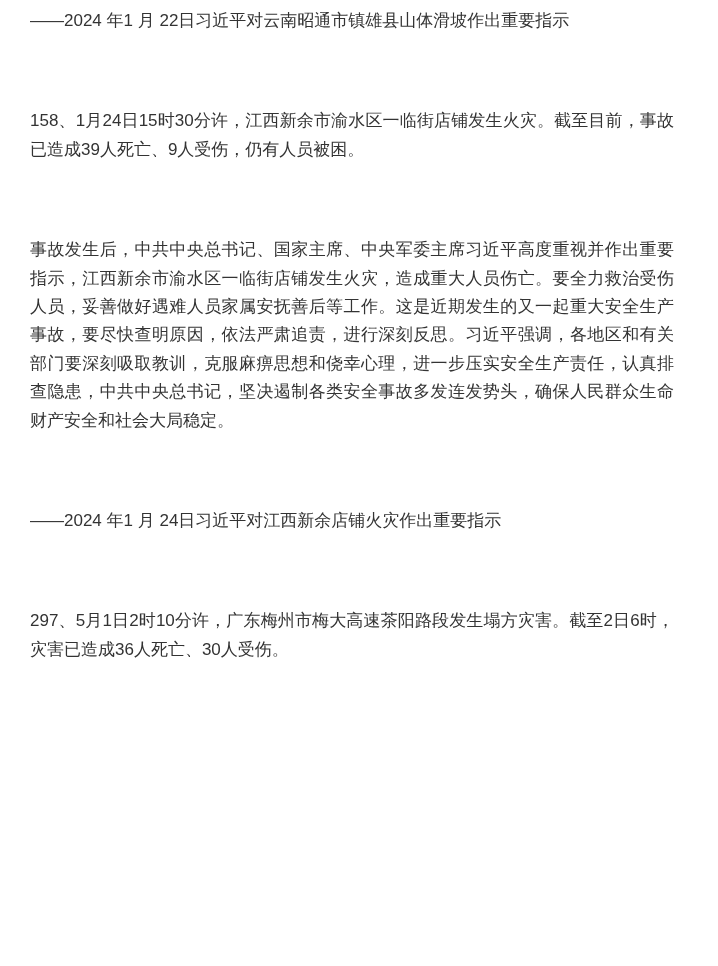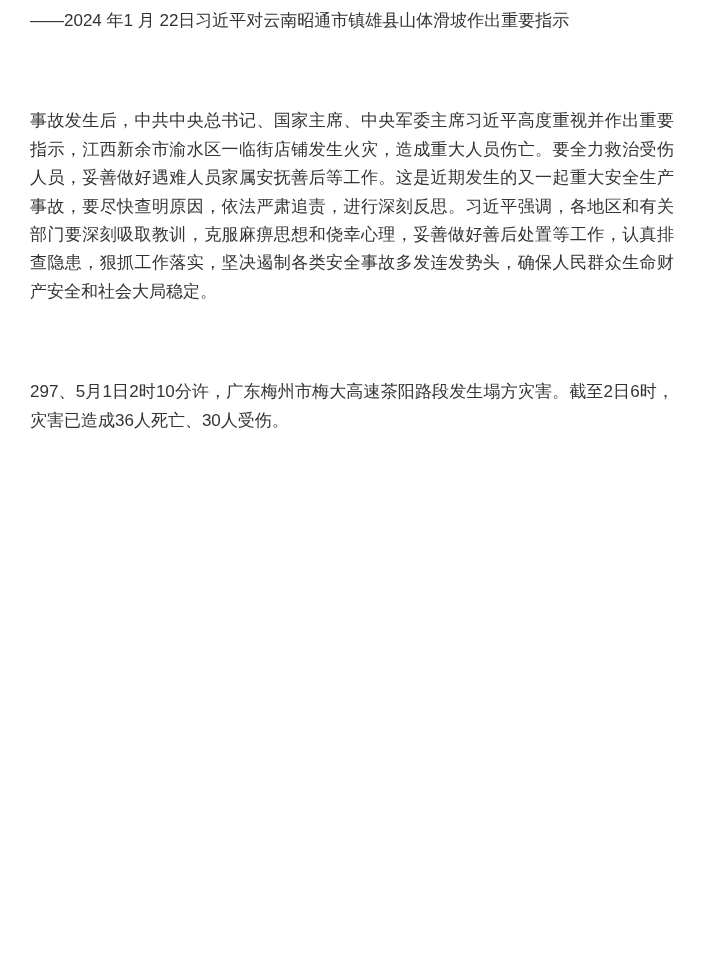--- a/index.html
+++ b/index.html
@@ -32,19 +32,21 @@
   .page p.attribution {
     text-align: left;
   }
 </style>
 </head>
 <body>
 
 <div class="page">
   <p class="attribution">——2024 年1 月 22日习近平对云南昭通市镇雄县山体滑坡作出重要指示</p>
 
+  <p class="body-para">158、1月24日15时30分许，江西新余市渝水区一临街店铺发生火灾。截至目前，事故已造成39人死亡、9人受伤，仍有人员被困。</p>
 
-  <p class="body-para">事故发生后，中共中央总书记、国家主席、中央军委主席习近平高度重视并作出重要指示，江西新余市渝水区一临街店铺发生火灾，造成重大人员伤亡。要全力救治受伤人员，妥善做好遇难人员家属安抚善后等工作。这是近期发生的又一起重大安全生产事故，要尽快查明原因，依法严肃追责，进行深刻反思。习近平强调，各地区和有关部门要深刻吸取教训，克服麻痹思想和侥幸心理，妥善做好善后处置等工作，认真排查隐患，狠抓工作落实，坚决遏制各类安全事故多发连发势头，确保人民群众生命财产安全和社会大局稳定。</p>
+  <p class="body-para">事故发生后，中共中央总书记、国家主席、中央军委主席习近平高度重视并作出重要指示，江西新余市渝水区一临街店铺发生火灾，造成重大人员伤亡。要全力救治受伤人员，妥善做好遇难人员家属安抚善后等工作。这是近期发生的又一起重大安全生产事故，要尽快查明原因，依法严肃追责，进行深刻反思。习近平强调，各地区和有关部门要深刻吸取教训，克服麻痹思想和侥幸心理，进一步压实安全生产责任，认真排查隐患，中共中央总书记，坚决遏制各类安全事故多发连发势头，确保人民群众生命财产安全和社会大局稳定。</p>
 
+  <p class="attribution">——2024 年1 月 24日习近平对江西新余店铺火灾作出重要指示</p>
 
   <p class="body-para">297、5月1日2时10分许，广东梅州市梅大高速茶阳路段发生塌方灾害。截至2日6时，灾害已造成36人死亡、30人受伤。</p>
 
 </div>
 
 </body></html>

